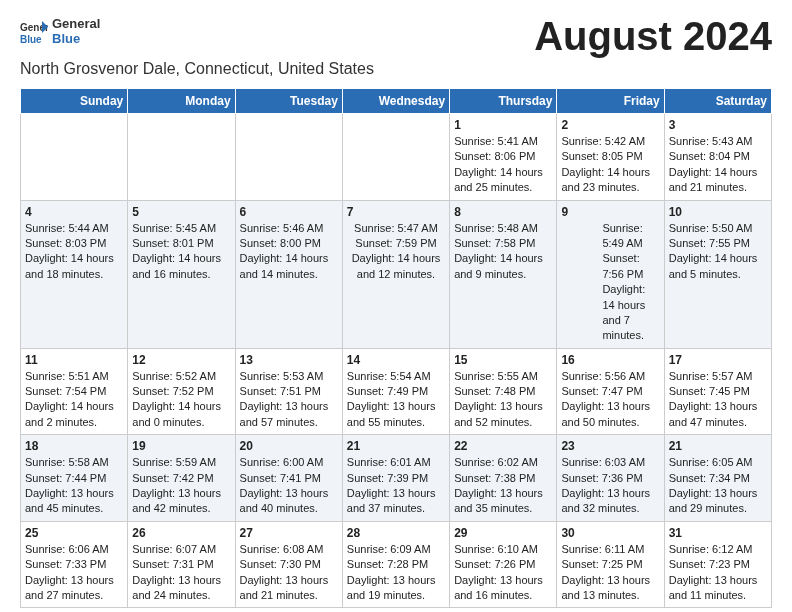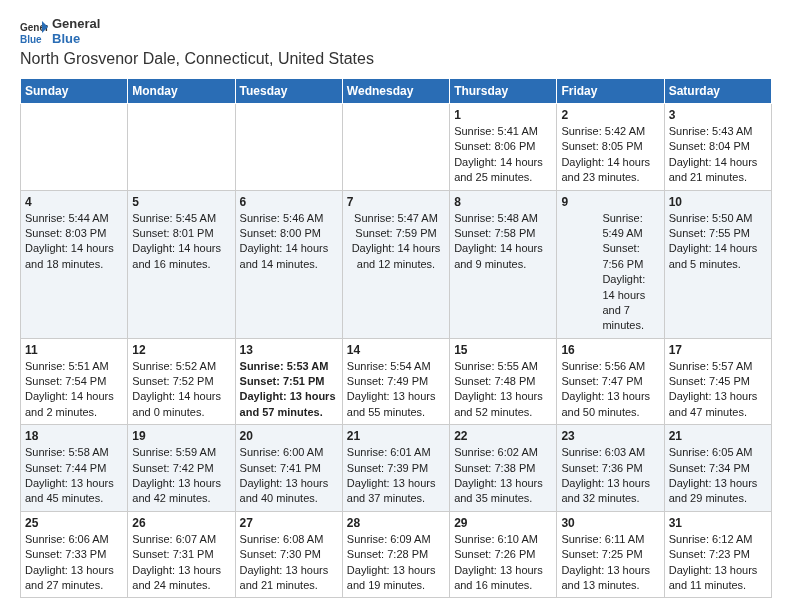--- a/index.html
+++ b/index.html
@@ -42,21 +42,21 @@
     table {
       width: 100%;
       border-collapse: collapse;
     }
     thead tr th {
       background: #2a6db5;
       color: #fff;
       font-size: 12px;
       font-weight: bold;
       padding: 5px 4px;
-      text-align: left;
+      text-align: right;
       border: 1px solid #fff;
     }
     tbody tr td {
       border: 1px solid #ccc;
       vertical-align: top;
       padding: 4px 4px;
       font-size: 10px;
       color: #222;
       width: calc(100% / 7);
       min-height: 80px;
@@ -91,20 +91,21 @@
     <svg class="logo-icon" viewBox="0 0 28 28">
       <text x="0" y="14" font-size="10" font-weight="bold" fill="#333">General</text>
       <text x="0" y="26" font-size="10" font-weight="bold" fill="#2a6db5">Blue</text>
       <polygon points="22,4 28,10 22,16" fill="#2a6db5"></polygon>
     </svg>
     <div>
       <div style="font-size:13px;font-weight:bold;color:#333;">General</div>
       <div style="font-size:13px;font-weight:bold;color:#2a6db5;">Blue</div>
     </div>
   </div>
+  <div class="month-title">August 2024</div>
 </div>
 
 <div class="location-title">North Grosvenor Dale, Connecticut, United States</div>
 
 <table>
   <thead>
     <tr id="header-row">
     <th>Sunday</th>
         <th>Monday</th>
         <th>Tuesday</th>
@@ -203,21 +204,21 @@
         </td>
         <td>
           <span class="day-num">12</span>
           <div class="day-info" style="white-space: pre-line;">Sunrise: 5:52 AM
 Sunset: 7:52 PM
 Daylight: 14 hours
 and 0 minutes.</div>
         </td>
         <td>
           <span class="day-num">13</span>
-          <div class="day-info" style="white-space: pre-line; font-weight: bold;">Sunrise: 5:53 AM
+          <div class="day-info" style="white-space: pre-line;">Sunrise: 5:53 AM
 Sunset: 7:51 PM
 Daylight: 13 hours
 and 57 minutes.</div>
         </td>
         <td>
           <span class="day-num">14</span>
           <div class="day-info" style="white-space: pre-line;">Sunrise: 5:54 AM
 Sunset: 7:49 PM
 Daylight: 13 hours
 and 55 minutes.</div>

